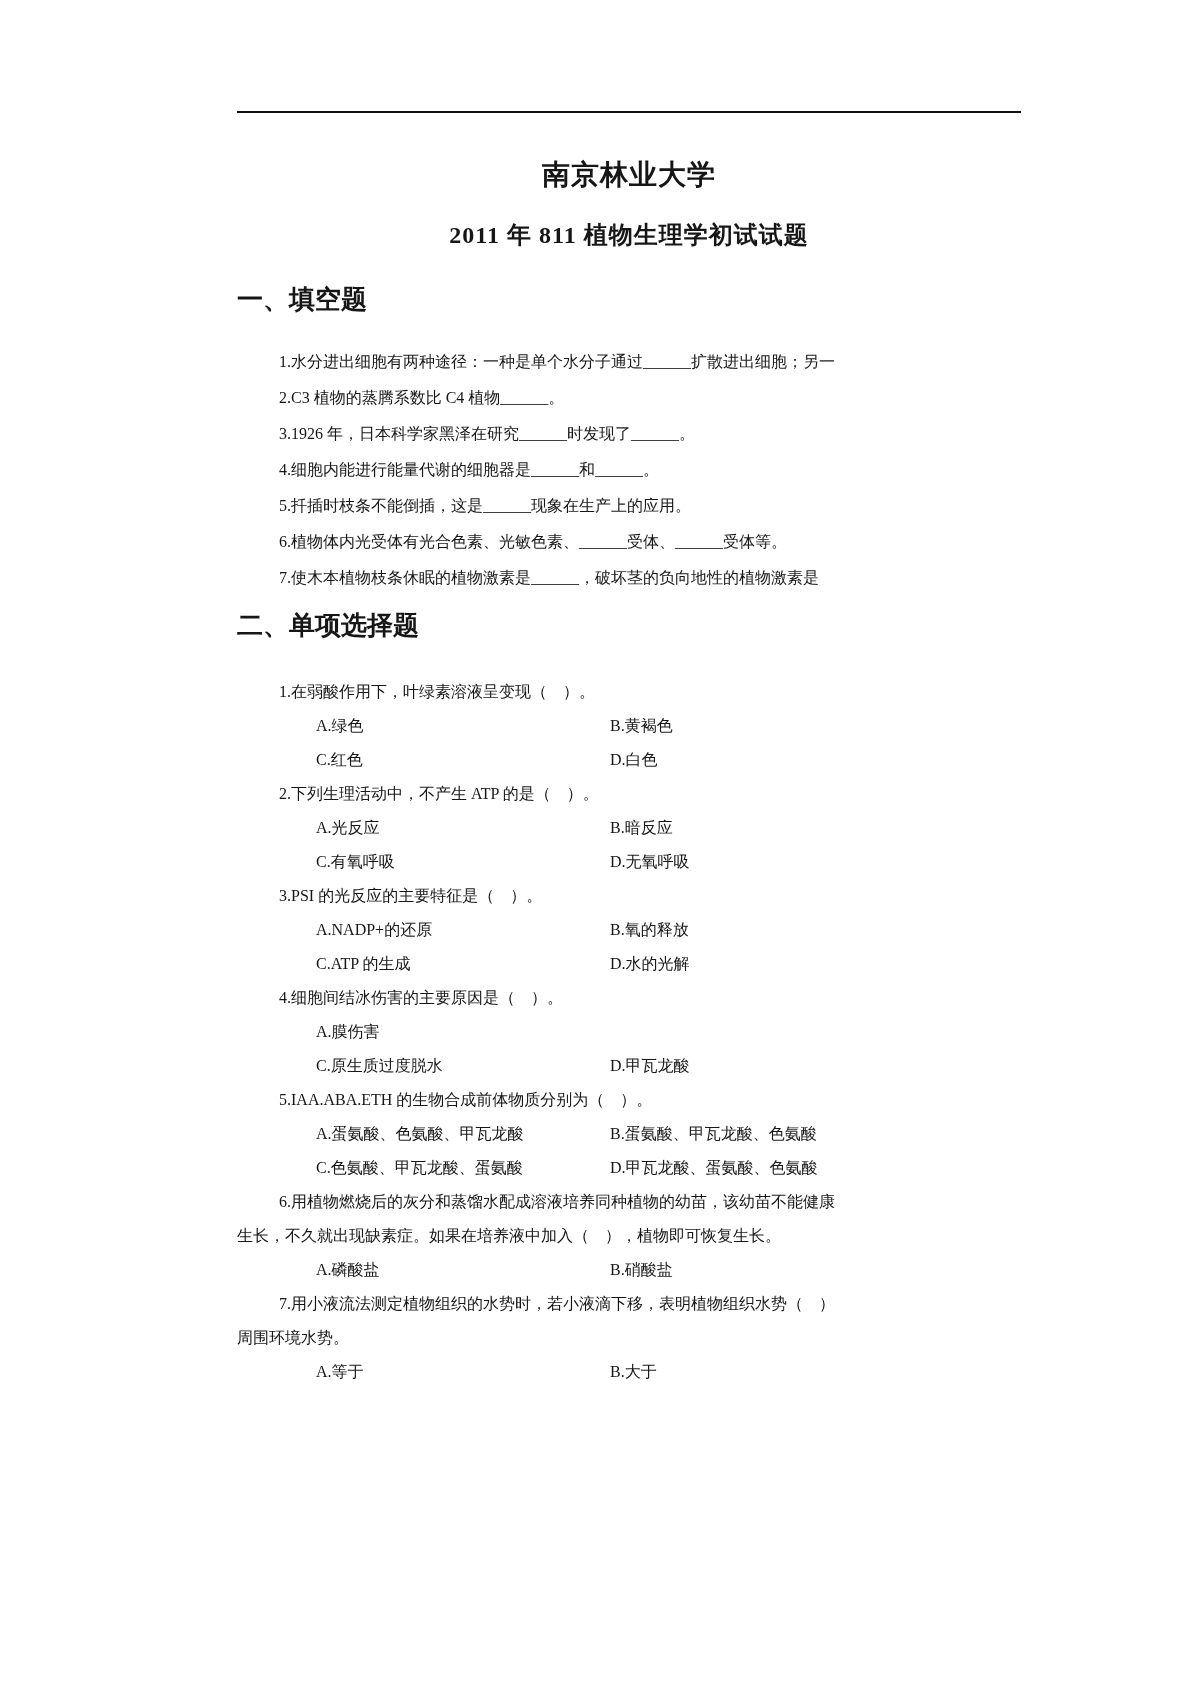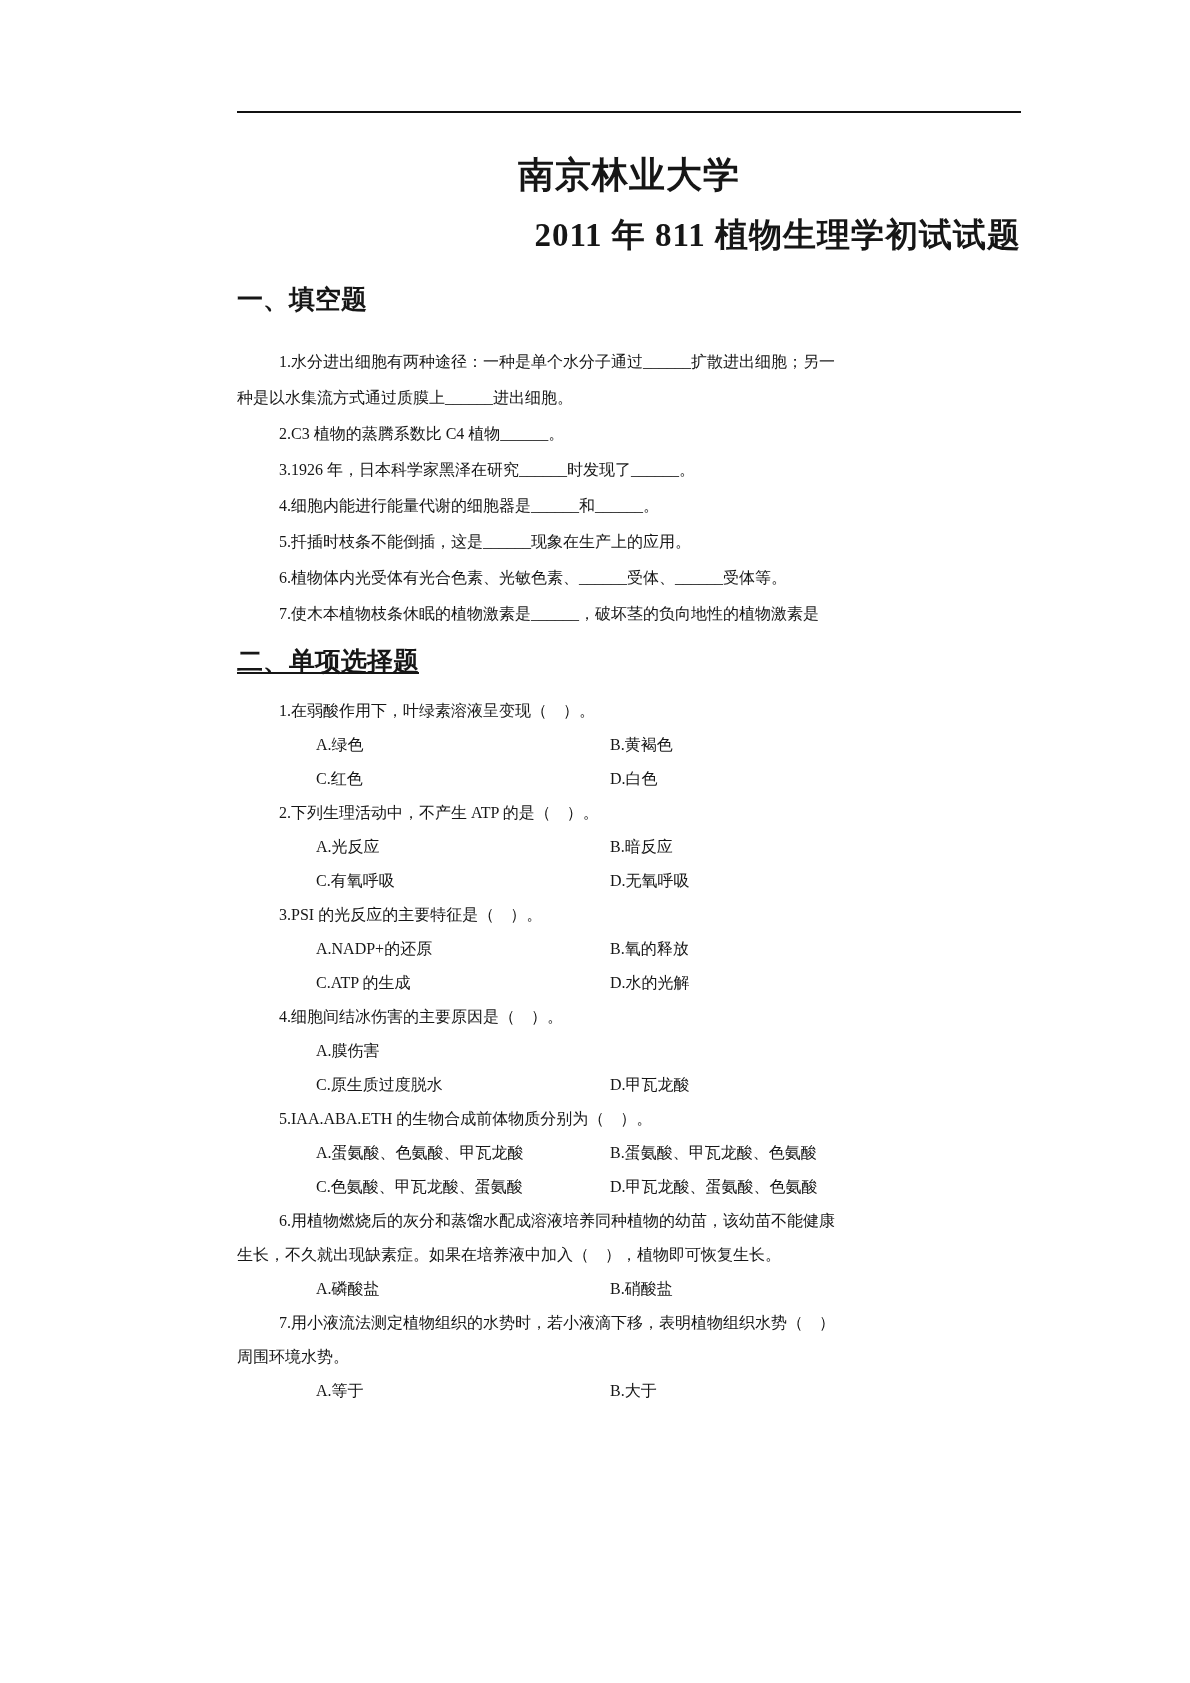--- a/index.html
+++ b/index.html
@@ -23,40 +23,40 @@
     width: 784px;
   }
   .header-rule {
     margin-top: 111px;
     height: 0;
     border-top: 2px solid #111111;
   }
   .doc-title {
     margin-top: 45px;
     text-align: center;
-    font-size: 36px;
+    font-size: 28px;
     font-weight: 700;
     line-height: 34px;
     letter-spacing: 1px;
   }
   .doc-subtitle {
     margin-top: 26px;
-    text-align: right;
-    font-size: 33px;
+    text-align: center;
+    font-size: 24px;
     font-weight: 700;
     line-height: 34px;
     letter-spacing: 1px;
   }
   .section-heading {
     font-size: 26px;
     font-weight: 700;
     line-height: 34px;
   }
   .sh1 { margin-top: 31px; margin-bottom: 27px; }
-  .sh2 { margin-top: 13px; margin-bottom: 15px; text-decoration: underline; }
+  .sh2 { margin-top: 13px; margin-bottom: 32px; }
   .body-text { font-size: 16px; }
   .fill .ln { line-height: 36px; }
   .mc .ln { line-height: 34px; }
   .ln { white-space: nowrap; }
   .indent { text-indent: 42px; }
   .opt-row {
     display: grid;
     grid-template-columns: 373px 1fr;
     line-height: 34px;
   }
@@ -71,21 +71,20 @@
 
     <div class="header-rule"></div>
 
     <div class="doc-title">南京林业大学</div>
     <div class="doc-subtitle">2011 年 811 植物生理学初试试题</div>
 
     <div class="section-heading sh1">一、填空题</div>
 
     <div class="body-text fill">
       <div class="ln indent">1.水分进出细胞有两种途径：一种是单个水分子通过______扩散进出细胞；另一</div>
-      <div class="ln">种是以水集流方式通过质膜上______进出细胞。</div>
       <div class="ln indent">2.C3 植物的蒸腾系数比 C4 植物______。</div>
       <div class="ln indent">3.1926 年，日本科学家黑泽在研究______时发现了______。</div>
       <div class="ln indent">4.细胞内能进行能量代谢的细胞器是______和______。</div>
       <div class="ln indent">5.扦插时枝条不能倒插，这是______现象在生产上的应用。</div>
       <div class="ln indent">6.植物体内光受体有光合色素、光敏色素、______受体、______受体等。</div>
       <div class="ln indent">7.使木本植物枝条休眠的植物激素是______，破坏茎的负向地性的植物激素是</div>
     </div>
 
     <div class="section-heading sh2">二、单项选择题</div>
 

